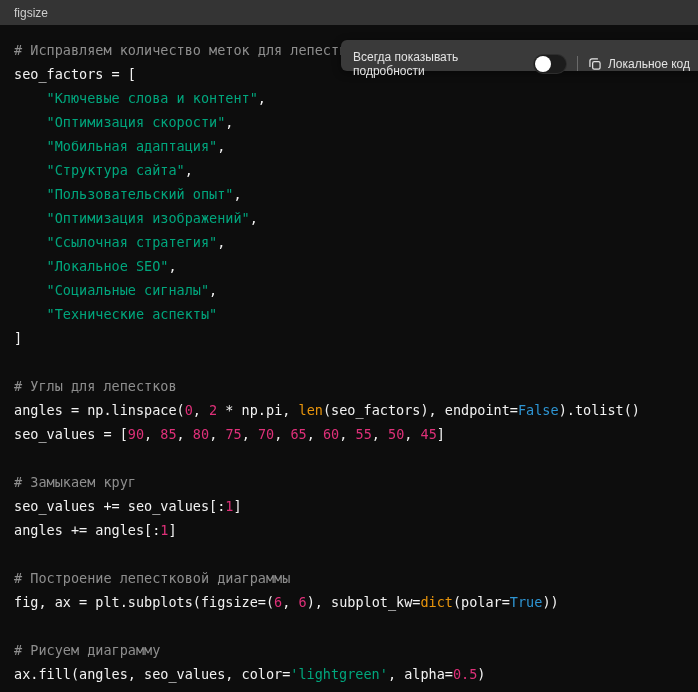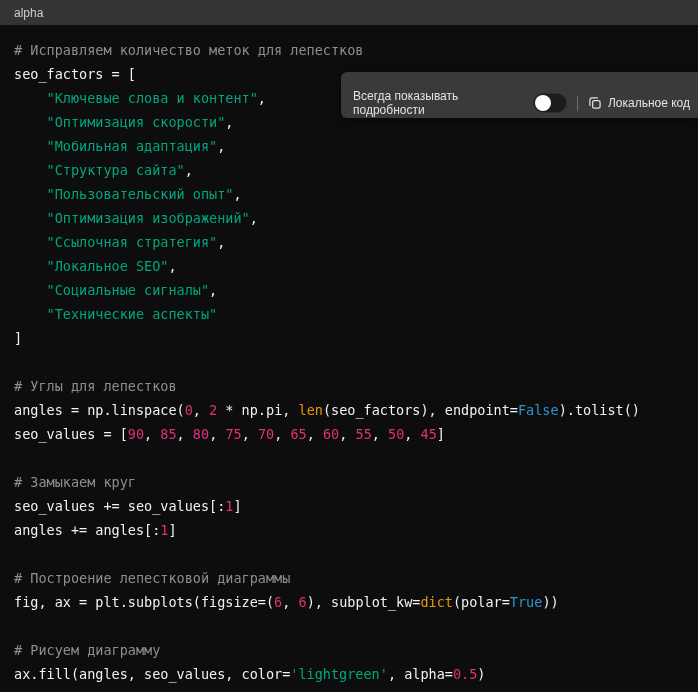--- a/index.html
+++ b/index.html
@@ -13,47 +13,46 @@
   }
 
   .code-area {
     padding:13px 14px 0 14px;
     font:13.5px/24px "DejaVu Sans Mono", monospace;
     white-space:pre; color:#f2f2f2;
   }
   .code-line { height:24px; }
 
   .toolbar {
-    position:absolute; top:40px; left:341px; right:0; height:46px;
+    position:absolute; top:40px; left:341px; right:0; height:31px;
     background:#3a3a3a; border-radius:6px 0 0 6px;
     display:flex; align-items:center; padding:16px 8px 0 12px;
     font:12px "Liberation Sans", sans-serif; color:#e3e3e3;
     box-shadow:0 2px 8px rgba(0,0,0,0.45);
-    margin-top:32px;
   }
   .toggle {
     width:34px; height:20px; border-radius:10px; background:#1c1c1c;
     margin-left:8px; position:relative; cursor:pointer; flex:none;
     border:1px solid rgba(255,255,255,0.08);
   }
   .toggle .knob {
     width:16px; height:16px; border-radius:50%; background:#ffffff;
     position:absolute; top:1px; left:1px; transition:left .15s;
   }
   .divider { width:1px; height:15px; background:#6a6a6a; margin:0 10px; flex:none; }
   .copy-btn { display:flex; align-items:center; gap:6px; cursor:pointer; color:#e3e3e3; white-space:nowrap; }
   .copy-btn svg { display:block; flex:none; }
 </style>
 </head>
 <body>
 
 <div class="window">
 
   <div class="code-header">
-    <span>alpha</span>
+    <span>figsize</span>
   </div>
 
   <div class="code-area"><div class="code-line"><span style="color: rgb(142, 142, 142);"># Исправляем количество меток для лепестков</span></div><div class="code-line"><span style="color: rgb(242, 242, 242);">seo_factors = [</span></div><div class="code-line"><span style="color: rgb(242, 242, 242);">    </span><span style="color: rgb(0, 166, 125);">"Ключевые слова и контент"</span><span style="color: rgb(242, 242, 242);">,</span></div><div class="code-line"><span style="color: rgb(242, 242, 242);">    </span><span style="color: rgb(0, 166, 125);">"Оптимизация скорости"</span><span style="color: rgb(242, 242, 242);">,</span></div><div class="code-line"><span style="color: rgb(242, 242, 242);">    </span><span style="color: rgb(0, 166, 125);">"Мобильная адаптация"</span><span style="color: rgb(242, 242, 242);">,</span></div><div class="code-line"><span style="color: rgb(242, 242, 242);">    </span><span style="color: rgb(0, 166, 125);">"Структура сайта"</span><span style="color: rgb(242, 242, 242);">,</span></div><div class="code-line"><span style="color: rgb(242, 242, 242);">    </span><span style="color: rgb(0, 166, 125);">"Пользовательский опыт"</span><span style="color: rgb(242, 242, 242);">,</span></div><div class="code-line"><span style="color: rgb(242, 242, 242);">    </span><span style="color: rgb(0, 166, 125);">"Оптимизация изображений"</span><span style="color: rgb(242, 242, 242);">,</span></div><div class="code-line"><span style="color: rgb(242, 242, 242);">    </span><span style="color: rgb(0, 166, 125);">"Ссылочная стратегия"</span><span style="color: rgb(242, 242, 242);">,</span></div><div class="code-line"><span style="color: rgb(242, 242, 242);">    </span><span style="color: rgb(0, 166, 125);">"Локальное SEO"</span><span style="color: rgb(242, 242, 242);">,</span></div><div class="code-line"><span style="color: rgb(242, 242, 242);">    </span><span style="color: rgb(0, 166, 125);">"Социальные сигналы"</span><span style="color: rgb(242, 242, 242);">,</span></div><div class="code-line"><span style="color: rgb(242, 242, 242);">    </span><span style="color: rgb(0, 166, 125);">"Технические аспекты"</span></div><div class="code-line"><span style="color: rgb(242, 242, 242);">]</span></div><div class="code-line"></div><div class="code-line"><span style="color: rgb(142, 142, 142);"># Углы для лепестков</span></div><div class="code-line"><span style="color: rgb(242, 242, 242);">angles = np.linspace(</span><span style="color: rgb(223, 48, 121);">0</span><span style="color: rgb(242, 242, 242);">, </span><span style="color: rgb(223, 48, 121);">2</span><span style="color: rgb(242, 242, 242);"> * np.pi, </span><span style="color: rgb(233, 149, 12);">len</span><span style="color: rgb(242, 242, 242);">(seo_factors), endpoint=</span><span style="color: rgb(46, 149, 211);">False</span><span style="color: rgb(242, 242, 242);">).tolist()</span></div><div class="code-line"><span style="color: rgb(242, 242, 242);">seo_values = [</span><span style="color: rgb(223, 48, 121);">90</span><span style="color: rgb(242, 242, 242);">, </span><span style="color: rgb(223, 48, 121);">85</span><span style="color: rgb(242, 242, 242);">, </span><span style="color: rgb(223, 48, 121);">80</span><span style="color: rgb(242, 242, 242);">, </span><span style="color: rgb(223, 48, 121);">75</span><span style="color: rgb(242, 242, 242);">, </span><span style="color: rgb(223, 48, 121);">70</span><span style="color: rgb(242, 242, 242);">, </span><span style="color: rgb(223, 48, 121);">65</span><span style="color: rgb(242, 242, 242);">, </span><span style="color: rgb(223, 48, 121);">60</span><span style="color: rgb(242, 242, 242);">, </span><span style="color: rgb(223, 48, 121);">55</span><span style="color: rgb(242, 242, 242);">, </span><span style="color: rgb(223, 48, 121);">50</span><span style="color: rgb(242, 242, 242);">, </span><span style="color: rgb(223, 48, 121);">45</span><span style="color: rgb(242, 242, 242);">]</span></div><div class="code-line"></div><div class="code-line"><span style="color: rgb(142, 142, 142);"># Замыкаем круг</span></div><div class="code-line"><span style="color: rgb(242, 242, 242);">seo_values += seo_values[:</span><span style="color: rgb(223, 48, 121);">1</span><span style="color: rgb(242, 242, 242);">]</span></div><div class="code-line"><span style="color: rgb(242, 242, 242);">angles += angles[:</span><span style="color: rgb(223, 48, 121);">1</span><span style="color: rgb(242, 242, 242);">]</span></div><div class="code-line"></div><div class="code-line"><span style="color: rgb(142, 142, 142);"># Построение лепестковой диаграммы</span></div><div class="code-line"><span style="color: rgb(242, 242, 242);">fig, ax = plt.subplots(figsize=(</span><span style="color: rgb(223, 48, 121);">6</span><span style="color: rgb(242, 242, 242);">, </span><span style="color: rgb(223, 48, 121);">6</span><span style="color: rgb(242, 242, 242);">), subplot_kw=</span><span style="color: rgb(233, 149, 12);">dict</span><span style="color: rgb(242, 242, 242);">(polar=</span><span style="color: rgb(46, 149, 211);">True</span><span style="color: rgb(242, 242, 242);">))</span></div><div class="code-line"></div><div class="code-line"><span style="color: rgb(142, 142, 142);"># Рисуем диаграмму</span></div><div class="code-line"><span style="color: rgb(242, 242, 242);">ax.fill(angles, seo_values, color=</span><span style="color: rgb(0, 166, 125);">'lightgreen'</span><span style="color: rgb(242, 242, 242);">, alpha=</span><span style="color: rgb(223, 48, 121);">0.5</span><span style="color: rgb(242, 242, 242);">)</span></div></div>
 
   <div class="toolbar">
     <span>Всегда показывать подробности</span>
     <div class="toggle">
       <div class="knob"></div>
     </div>
     <div class="divider"></div>

